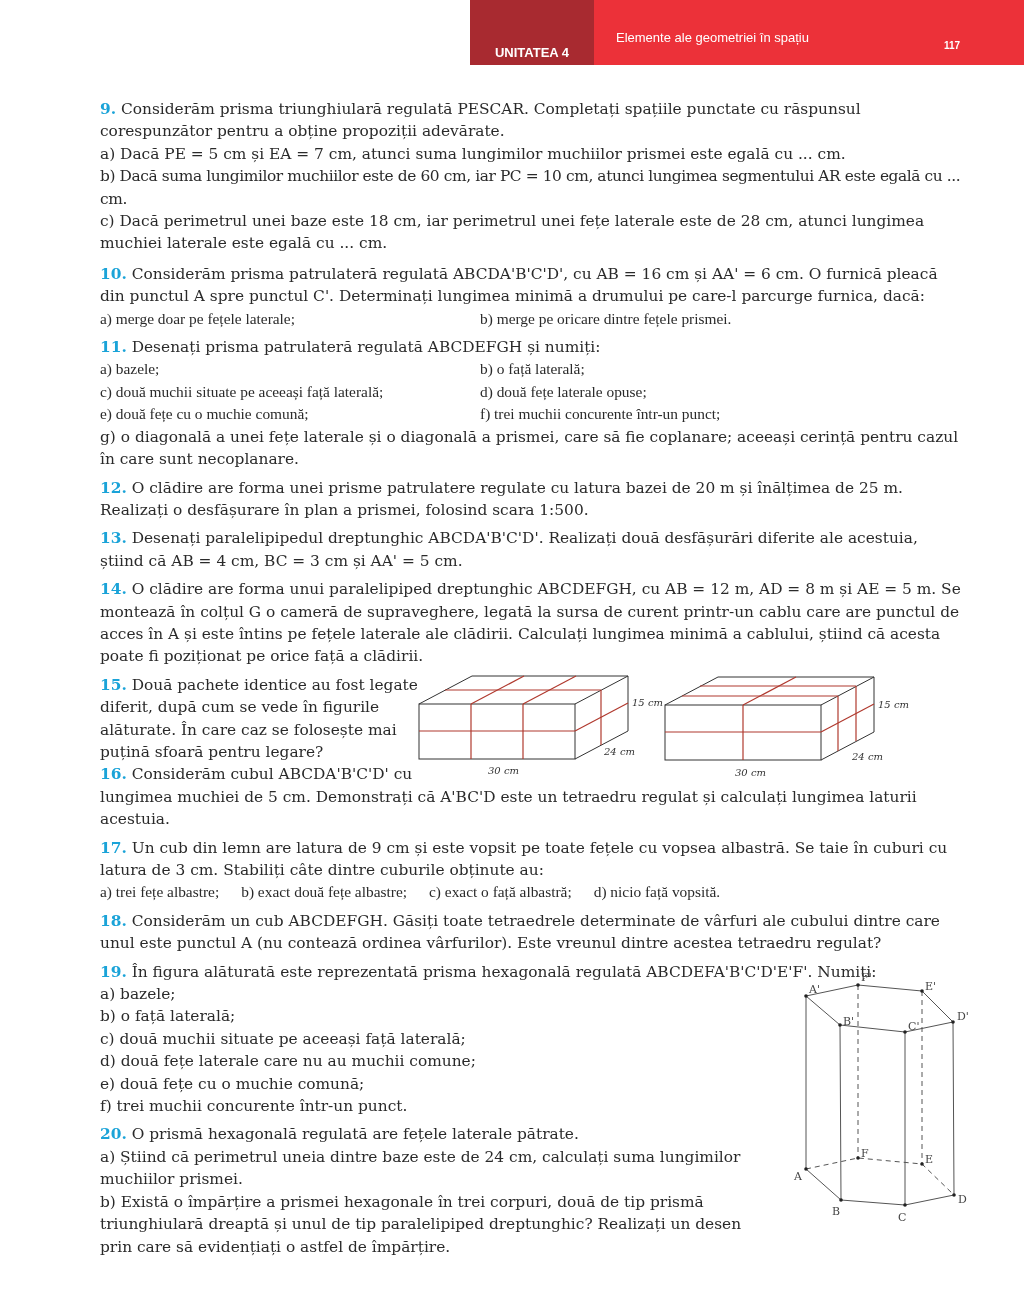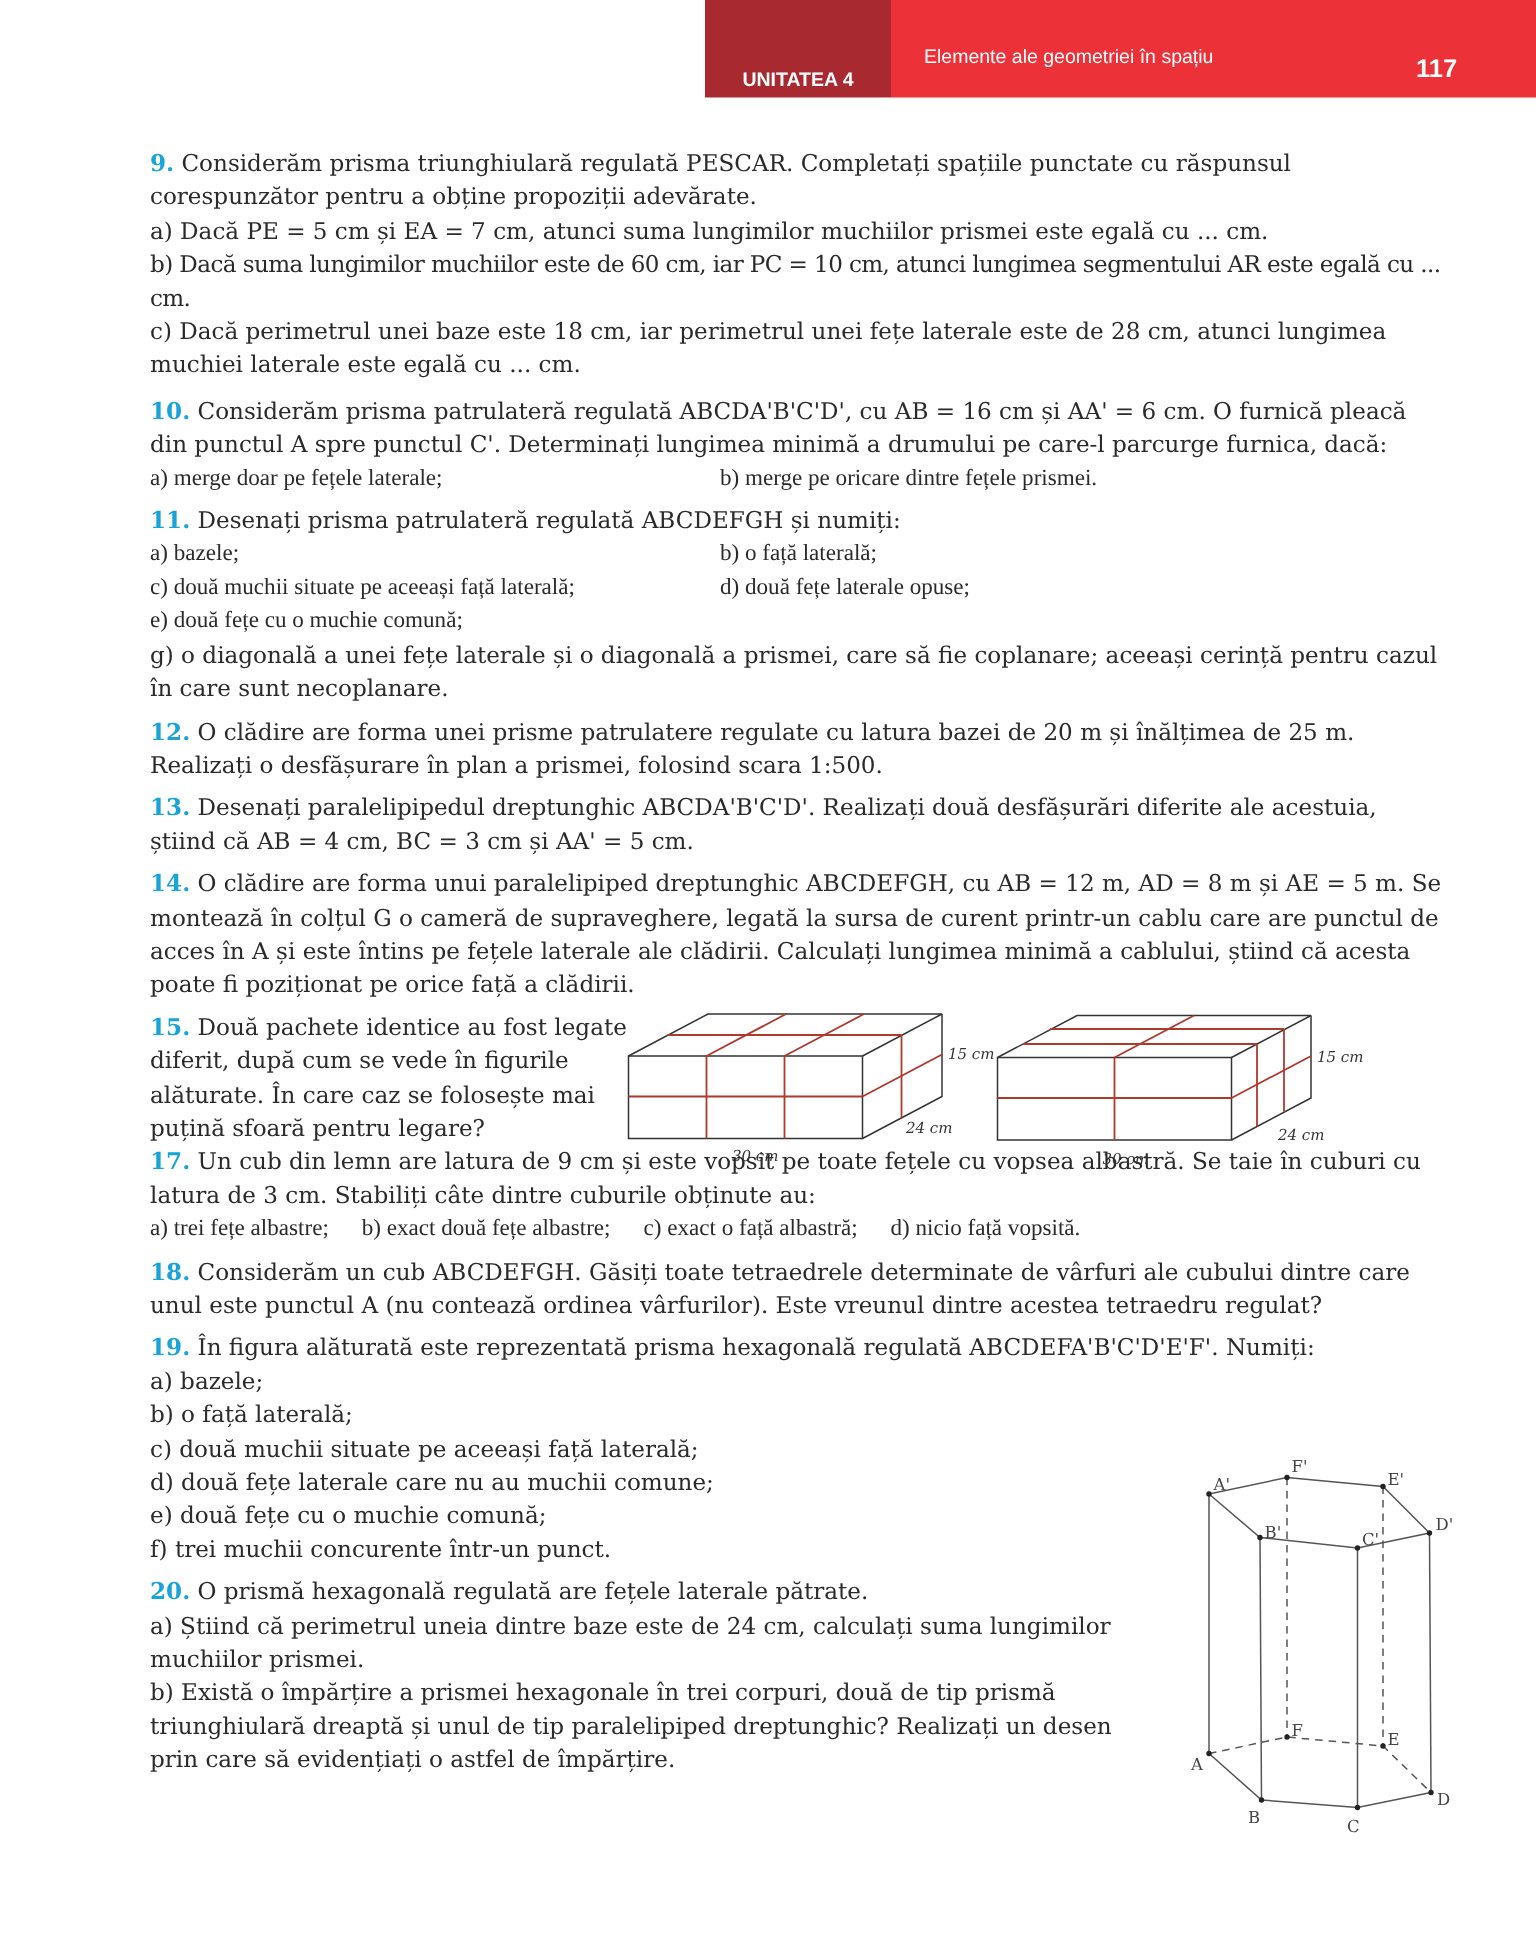--- a/index.html
+++ b/index.html
@@ -5,21 +5,21 @@
   html, body { margin: 0; padding: 0; background: #ffffff; }
   body { width: 1024px; height: 1298px; position: relative; overflow: hidden;
          font-family: "DejaVu Serif", "Liberation Serif", serif; color: #2a2a2a; }
   .header { position: absolute; top: 0; left: 470px; width: 554px; height: 65px; display: flex;
             font-family: "Liberation Sans", sans-serif; color: #fff; }
   .header .unit { width: 124px; background: #a82a30; display: flex; align-items: center;
                   justify-content: center; font-weight: bold; font-size: 13px; padding-top: 40px; box-sizing: border-box; }
   .header .title { flex: 1; background: #ec3139; display: flex; align-items: center;
                    padding: 26px 0 16px 22px; box-sizing: border-box; font-size: 13px; }
   .header .page { background: #ec3139; width: 80px; display: flex; align-items: center;
-                  font-weight: bold; font-size: 17px; padding-top: 26px; box-sizing: border-box; }
+                  font-weight: bold; font-size: 10px; padding-top: 26px; box-sizing: border-box; }
   .content { position: absolute; left: 100px; top: 98px; width: 866px;
              font-size: 15.4px; line-height: 22.4px; }
   .ex { margin: 0 0 6px 0; }
   .num { color: #1aa3d8; font-weight: bold; }
   .line { display: block; }
   .two { display: flex; font-family: Liberation Serif, serif; }
   .two span { display: block; }
   .two .c1 { width: 380px; }
   .row4 span { margin-right: 22px; }
   .fig-boxes { position: absolute; left: 408px; top: 660px; width: 560px; height: 125px; }
@@ -58,40 +58,45 @@
     <div class="two">
         <span class="c1">a) bazele;</span>
         <span>b) o față laterală;</span>
       </div>
     <div class="two">
         <span class="c1">c) două muchii situate pe aceeași față laterală;</span>
         <span>d) două fețe laterale opuse;</span>
       </div>
     <div class="two">
         <span class="c1">e) două fețe cu o muchie comună;</span>
+        <span>f) trei muchii concurente într-un punct;</span>
       </div>
     <span class="line">g) o diagonală a unei fețe laterale și o diagonală a prismei, care să fie coplanare; aceeași cerință pentru cazul în care sunt necoplanare.</span>
   </div>
 
   <div class="ex">
     <span class="num">12.</span><span> O clădire are forma unei prisme patrulatere regulate cu latura bazei de 20 m și înălțimea de 25 m. Realizați o desfășurare în plan a prismei, folosind scara 1:500.</span>
   </div>
 
   <div class="ex">
     <span class="num">13.</span><span> Desenați paralelipipedul dreptunghic ABCDA'B'C'D'. Realizați două desfășurări diferite ale acestuia, știind că AB = 4 cm, BC = 3 cm și AA' = 5 cm.</span>
   </div>
 
   <div class="ex">
     <span class="num">14.</span><span> O clădire are forma unui paralelipiped dreptunghic ABCDEFGH, cu AB = 12 m, AD = 8 m și AE = 5 m. Se montează în colțul G o cameră de supraveghere, legată la sursa de curent printr-un cablu care are punctul de acces în A și este întins pe fețele laterale ale clădirii. Calculați lungimea minimă a cablului, știind că acesta poate fi poziționat pe orice față a clădirii.</span>
   </div>
 
   <div class="ex narrow" style="margin-bottom:0">
     <span class="num">15.</span><span> Două pachete identice au fost legate diferit, după cum se vede în figurile alăturate. În care caz se folosește mai puțină sfoară pentru legare?</span>
   </div>
 
+  <div class="ex">
+    <span class="line narrow"><span class="num">16.</span><span> Considerăm cubul ABCDA'B'C'D' cu</span></span>
+    <span class="line">lungimea muchiei de 5 cm. Demonstrați că A'BC'D este un tetraedru regulat și calculați lungimea laturii acestuia.</span>
+  </div>
 
   <div class="ex">
     <span class="line"><span class="num">17.</span><span> Un cub din lemn are latura de 9 cm și este vopsit pe toate fețele cu vopsea albastră. Se taie în cuburi cu latura de 3 cm. Stabiliți câte dintre cuburile obținute au:</span></span>
     <div class="two row4">
       <span>a) trei fețe albastre;</span>
       <span>b) exact două fețe albastre;</span>
       <span>c) exact o față albastră;</span>
       <span>d) nicio față vopsită.</span>
     </div>
   </div>

